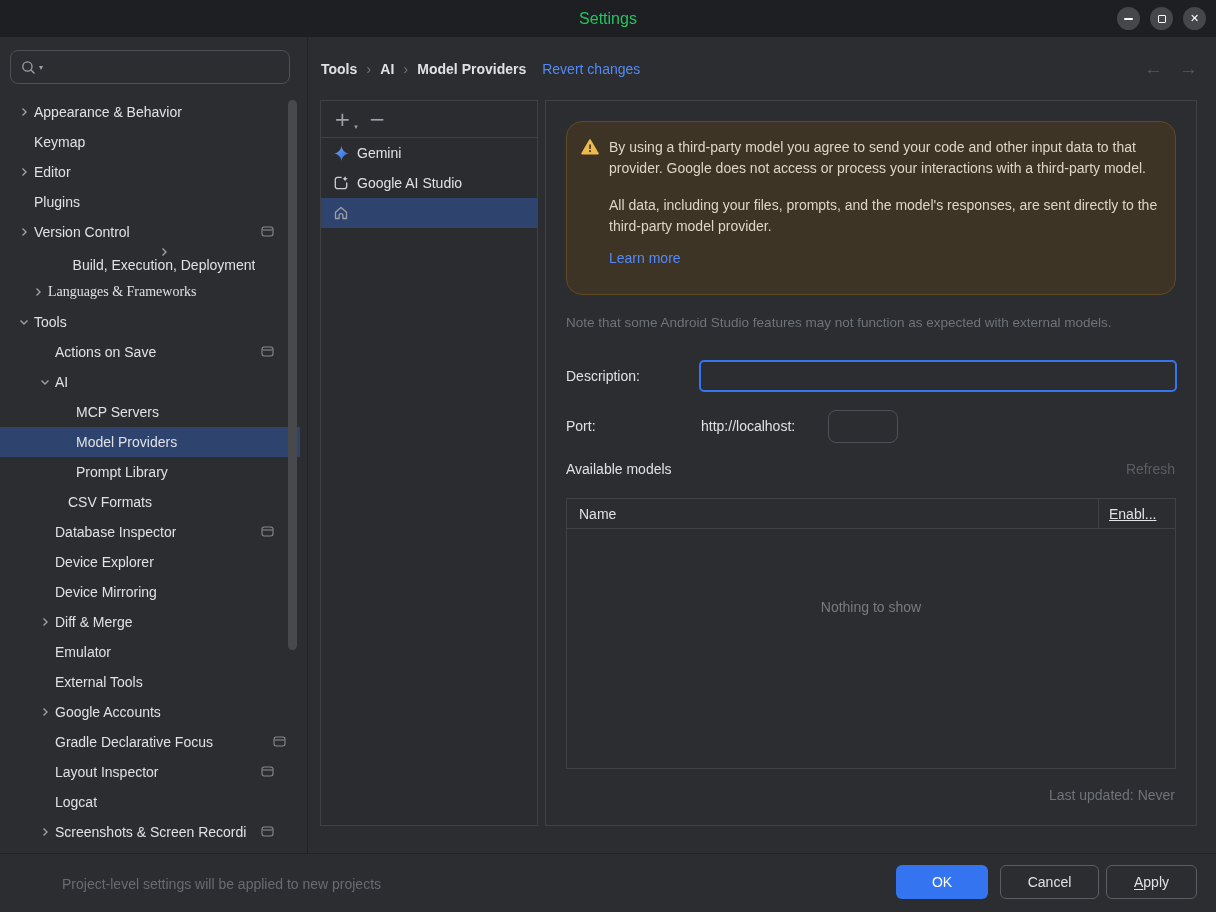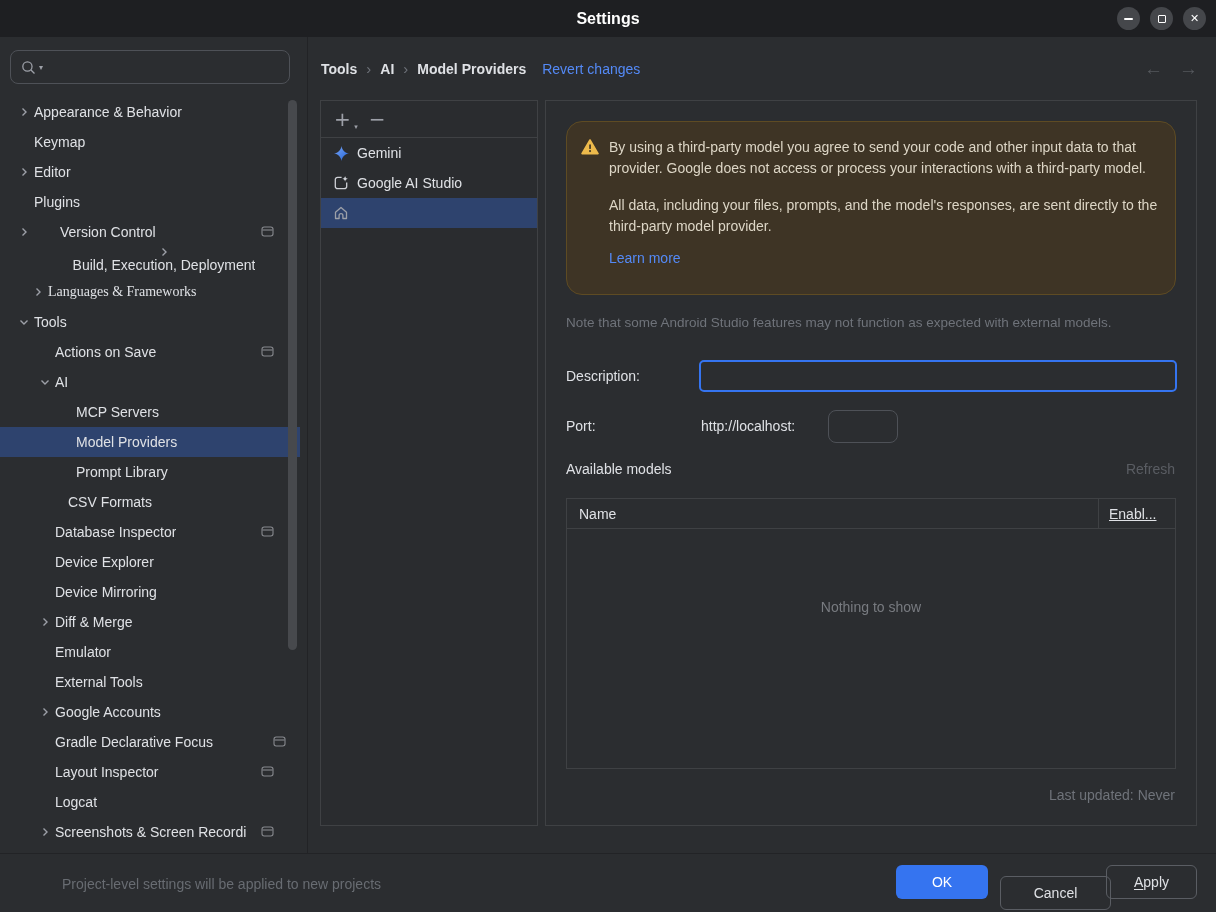--- a/index.html
+++ b/index.html
@@ -8,21 +8,21 @@
     background: var(--panel-bg, #2b2d30);
     font-family: "Liberation Sans", "DejaVu Sans", sans-serif;
     color: var(--text-primary, #dfe1e5);
     font-size: 14px;
     position: relative;
   }
   
   .titlebar { position:absolute; top:0; left:0; width:1216px; height:37px;
     background: var(--titlebar-bg, #1e1f22); }
   .titlebar .title { position:absolute; left:0; right:0; top:0; height:37px;
-    text-align:center; line-height:37px; font-weight:bold; font-size:16px; color:#ffffff; }
+    text-align:center; line-height:37px; font-weight:normal; font-size:16px; color:#22c55e; }
   .win-controls { position:absolute; right:10px; top:7px; display:flex; gap:10px; }
   .win-btn { width:23px; height:23px; border-radius:50%; background:#45474b;
     display:flex; align-items:center; justify-content:center; cursor:default; }
   .g-min { width:9px; height:2px; background:#fff; border-radius:1px; }
   .g-max { width:8px; height:8px; border:1.6px solid #fff; border-radius:1px; }
   .g-close { color:#fff; font-size:11px; font-weight:bold; line-height:1; font-family:"DejaVu Sans",sans-serif; }
 
   
   .left-panel { position:absolute; left:0; top:37px; width:308px; height:816px;
     border-right:1px solid #222326; overflow:hidden; }
@@ -96,21 +96,21 @@
 
   
   .footer { position:absolute; left:0; top:853px; width:1216px; height:59px;
     border-top:1px solid #222326; }
   .footer-hint { position:absolute; left:62px; top:0; height:59px; display:flex; align-items:center;
     color:#686c72; }
   .btn { position:absolute; top:11px; height:34px; border-radius:6px; font-size:14px;
     font-family:inherit; display:flex; align-items:center; justify-content:center; cursor:default; }
   .btn-primary { left:896px; width:92px; background: var(--accent-blue, #3574f0); color:#fff; border:none; }
   .btn-outline { background:transparent; border:1px solid #5a5d63; color:#dfe1e5; }
-  .btn-cancel { left:1000px; width:111px;margin-top:11px; }
+  .btn-cancel { left:1000px; width:99px; }
   .btn-apply { left:1106px; width:91px; }
   .btn-apply u { text-underline-offset:2px; }
 </style>
 </head>
 <body>
 
 <div class="titlebar">
   <div class="title">Settings</div>
   <div class="win-controls">
     <div class="win-btn">
@@ -154,21 +154,21 @@
           <svg width="10" height="10" viewBox="0 0 10 10" fill="none" stroke="#9da0a8" stroke-width="1.4">
             <path d="M3.5 1.5 7 5 3.5 8.5"></path>
           </svg>
         </span>
         <span class="tree-label">Editor</span>
       </div>
       <div class="tree-row" style="padding-left: 14px;">
         <span class="chev"></span>
         <span class="tree-label">Plugins</span>
       </div>
-      <div class="tree-row" style="padding-left: 14px; gap: 26px;">
+      <div class="tree-row" style="padding-left: 14px;">
         <span class="chev">
           <svg width="10" height="10" viewBox="0 0 10 10" fill="none" stroke="#9da0a8" stroke-width="1.4">
             <path d="M3.5 1.5 7 5 3.5 8.5"></path>
           </svg>
         </span>
         <span class="tree-label">Version Control</span>
         <span class="mod">
           <svg width="13" height="11" viewBox="0 0 13 11" fill="none" stroke="#87898e" stroke-width="1.1">
             <rect x="1" y="1" width="11" height="9" rx="2.2"></rect>
             <path d="M1.4 4h10.2"></path>

